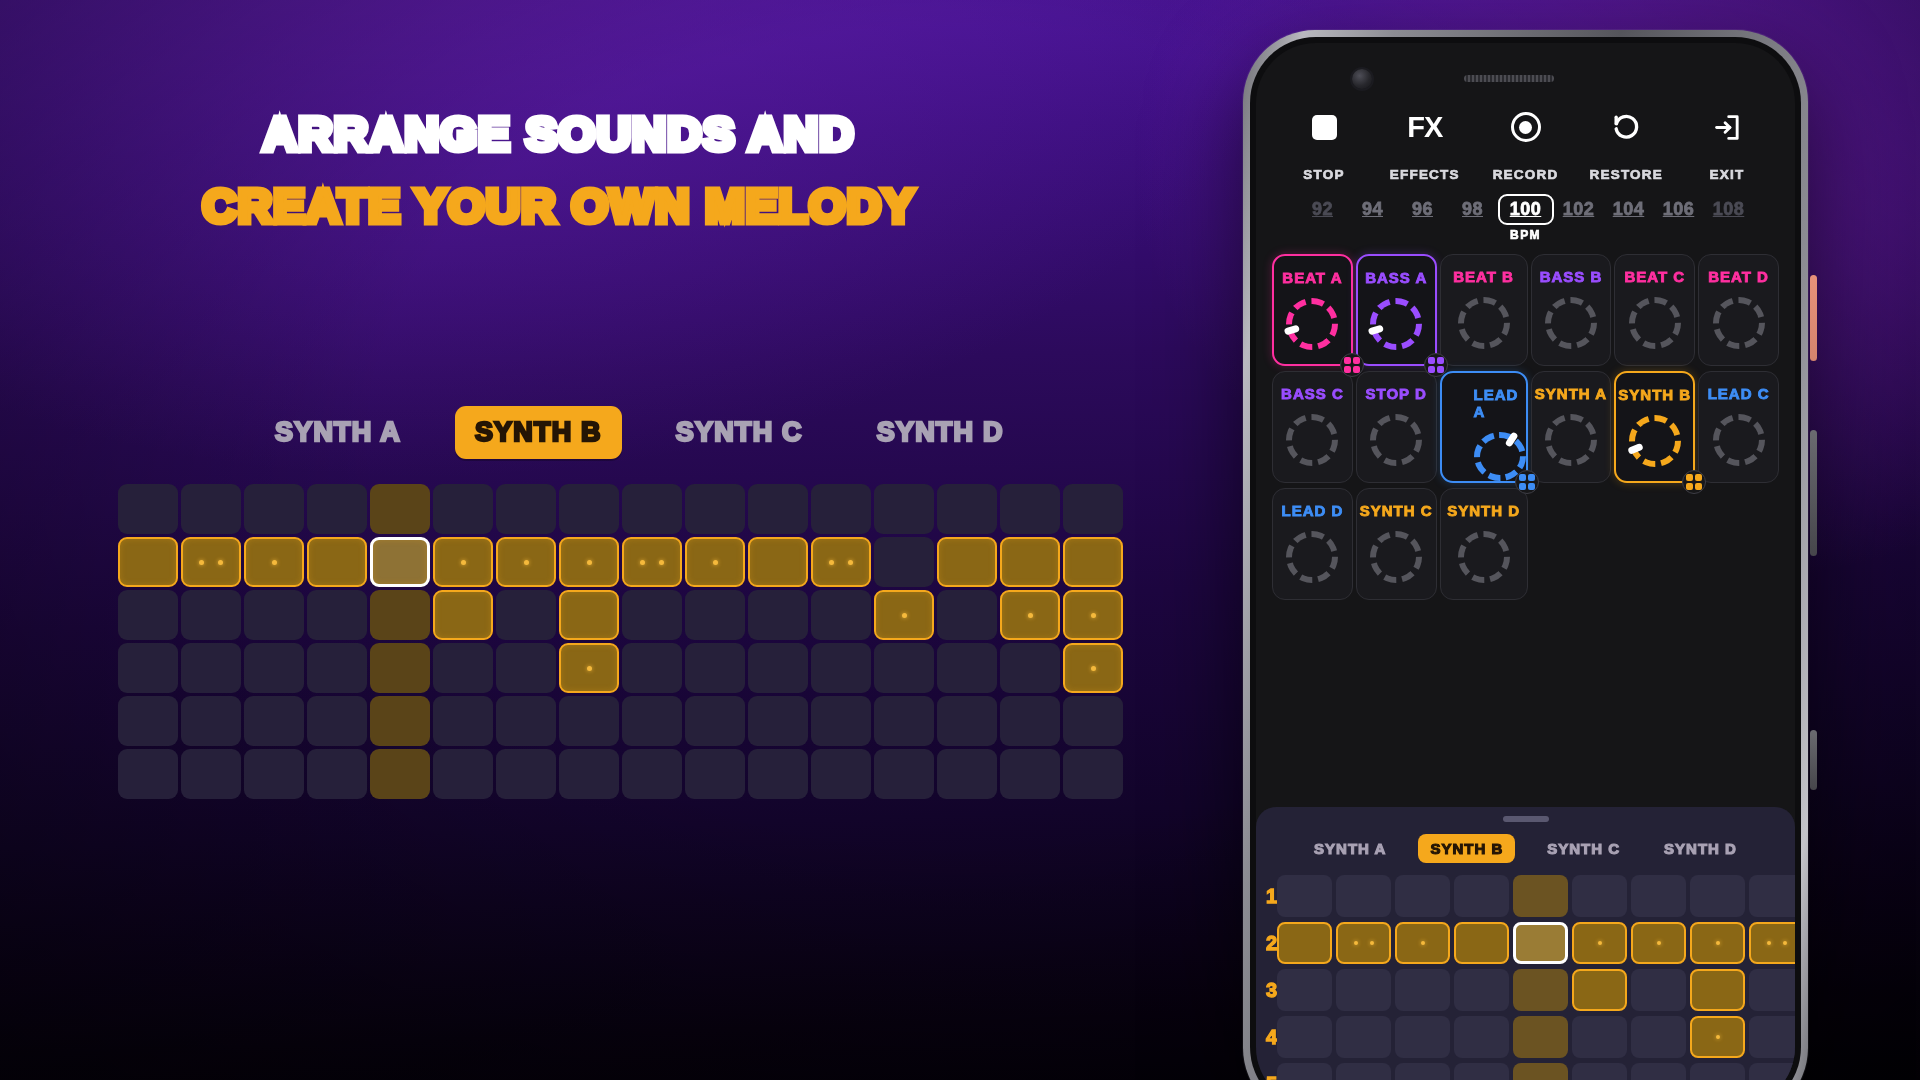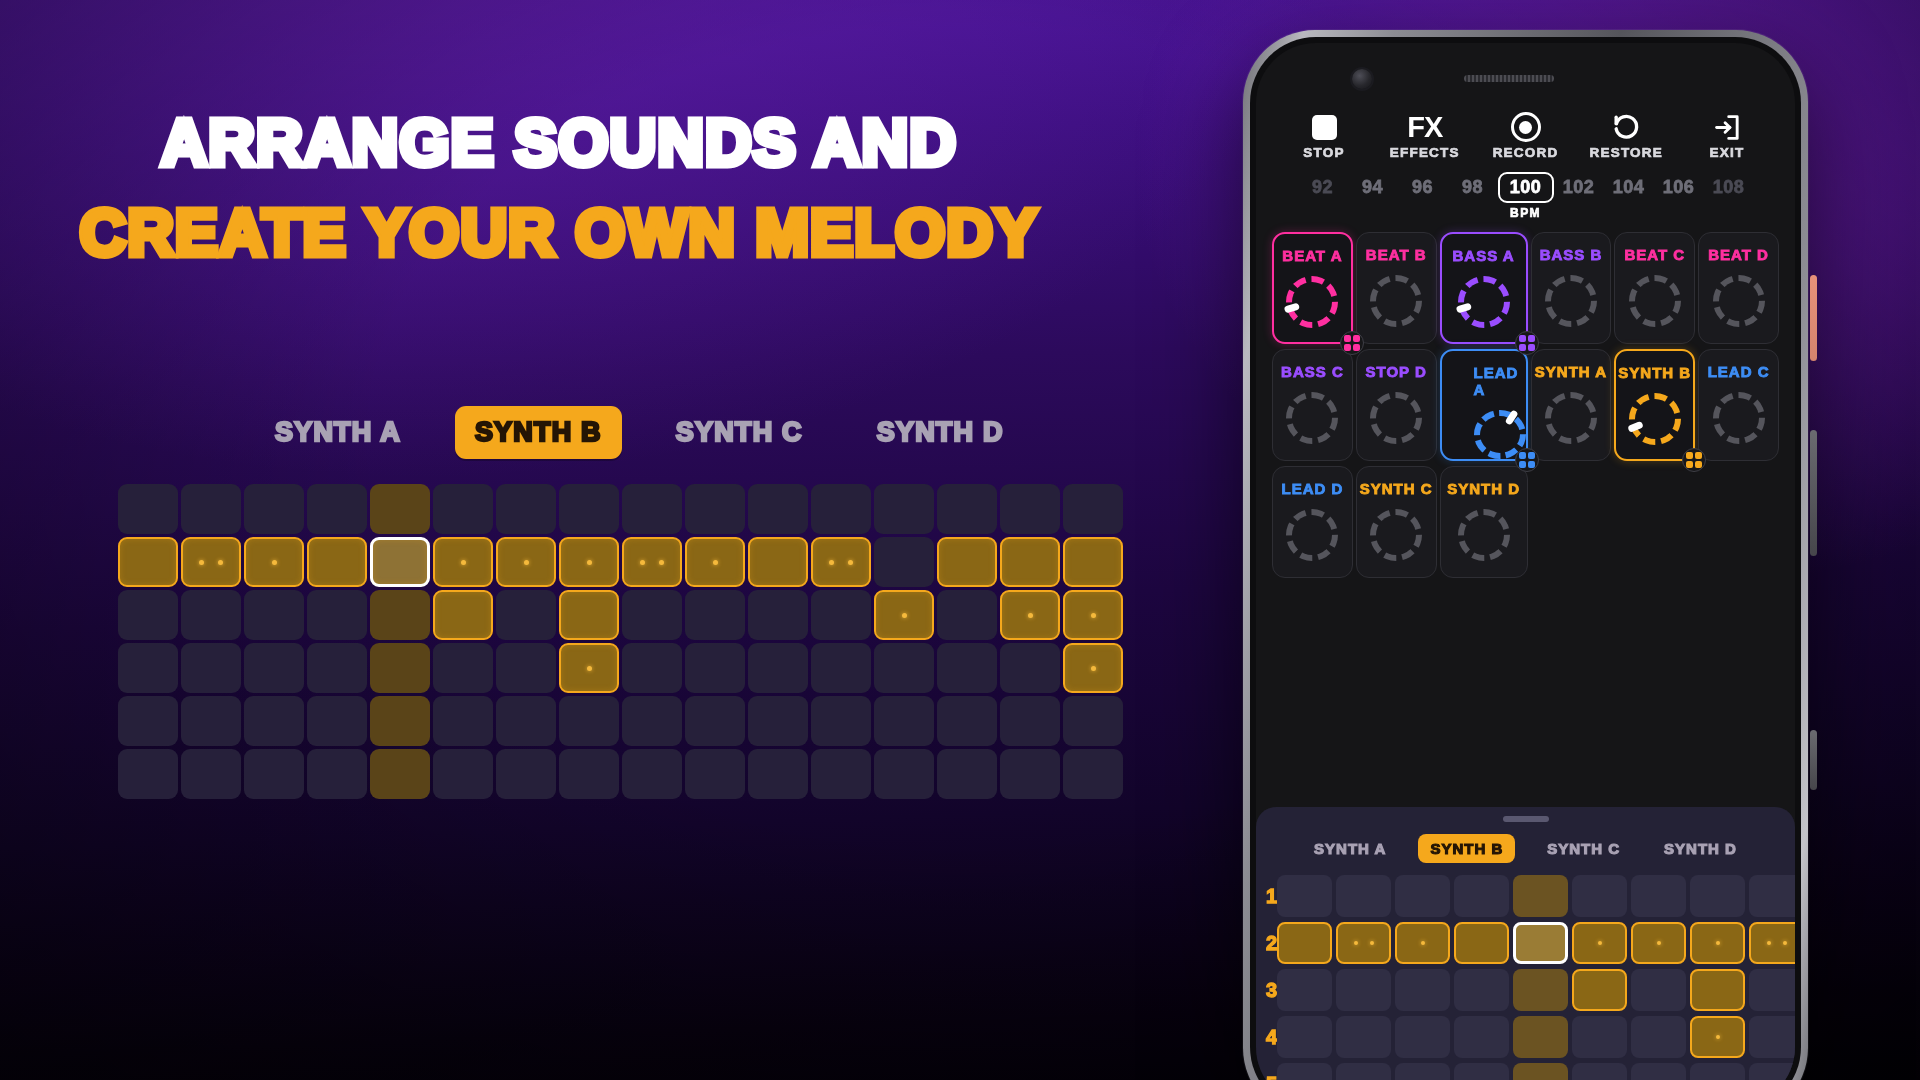--- a/index.html
+++ b/index.html
@@ -20,21 +20,21 @@
   #bg-vignette {
     position:absolute; inset:0;
     background: radial-gradient(ellipse 1300px 900px at 50% 40%, rgba(0,0,0,0) 45%, rgba(0,0,0,0.45) 100%);
     pointer-events:none;
   }
 
   
   .headline { position:absolute; left:0; top:108px; width:1118px; text-align:center; }
   .hl-line {
     font-weight:900;
-    font-size:64px;
+    font-size:47px;
     letter-spacing:1.5px;
     line-height:1.1;
     text-transform:uppercase;
     font-stretch:condensed;
     -webkit-text-stroke: 7px currentColor;
     paint-order: stroke fill;
   }
   .hl-1 { color:#ffffff; }
   .hl-2 { color:#f5a81c; margin-top:20px; }
 
@@ -117,31 +117,31 @@
   .camera { position:absolute; left:96px; top:26px; width:20px; height:20px; border-radius:50%;
             background: radial-gradient(circle at 38% 34%, #4e4e57 0%, #27272c 55%, #141418 100%);
             box-shadow:0 0 0 2px #1b1b20; }
   .speaker { position:absolute; left:208px; top:32px; width:90px; height:7px; border-radius:4px;
              background:repeating-linear-gradient(90deg,#4c4c52 0 2px,#2a2a2f 2px 4px); }
 
   
   .app-toolbar { display:flex; justify-content:space-between; padding:4px 26px 0 26px; }
   .tbitem { display:flex; flex-direction:column; align-items:center; width:84px; }
   .tbicon { height:36px; display:flex; align-items:center; justify-content:center; color:#ffffff;text-align:center; }
-  .tblabel { margin-top:0; font-size:13.5px; font-weight:900; letter-spacing:1.2px; color:#d9d9de;
+  .tblabel { margin-top:22px; font-size:13.5px; font-weight:900; letter-spacing:1.2px; color:#d9d9de;
              -webkit-text-stroke:0.7px #d9d9de; paint-order: stroke fill; }
   .stop-sq { width:25px; height:25px; border-radius:5px; background:#fff; }
   .fx-txt { font-size:29px; font-weight:900; letter-spacing:-1px; color:#fff; line-height:1; }
   .rec-ring { width:30px; height:30px; border-radius:50%; border:3.5px solid #fff; display:flex; align-items:center; justify-content:center; }
   .rec-dot { width:13px; height:13px; border-radius:50%; background:#fff; }
 
   
   .bpm-row { display:flex; align-items:center; justify-content:center; gap:0; margin-top:12px; position:relative; }
   .bpm-val { font-size:18px; font-weight:900; color:#6e6e78; width:50px; text-align:center; letter-spacing:0.5px;
-             -webkit-text-stroke:0.8px #6e6e78; paint-order:stroke fill;}
+             -webkit-text-stroke:0.8px #6e6e78; paint-order:stroke fill;text-decoration:underline;}
   .bpm-val.faint { color:#4a4a54; -webkit-text-stroke-color:#4a4a54; }
   .bpm-val.current { color:#ffffff; -webkit-text-stroke-color:#ffffff; border:2.5px solid #fff; border-radius:9px; padding:3px 0; width:56px; }
   .bpm-label { text-align:center; font-size:12px; font-weight:900; color:#ffffff; letter-spacing:1.4px; margin-top:3px;
                -webkit-text-stroke:0.7px #fff; paint-order:stroke fill;}
 
   
   .pad-grid { margin-top:12px; padding:0 16px; display:grid; grid-template-columns:repeat(6,1fr); gap:5px 3px; position:relative; }
   .pad {
     height:112px; border-radius:13px; background:#1a1a1e; border:1.5px solid #2e2e34;
     display:flex; flex-direction:column; align-items:center; padding-top:13px; position:relative;
@@ -427,37 +427,37 @@
               <div class="knob-ring" style="border-color: rgb(255, 47, 160);"></div>
               <div class="knob-ind" style="left: 50%; top: 50%; transform: translate(-50%, -50%) rotate(-106.4deg) translateY(-21px);"></div>
             </div>
             <div class="link-icon" style="right: -13px; bottom: -13px;">
               <i style="background: rgb(255, 47, 160);"></i>
               <i style="background: rgb(255, 47, 160);"></i>
               <i style="background: rgb(255, 47, 160);"></i>
               <i style="background: rgb(255, 47, 160);"></i>
             </div>
           </div>
-          <div class="pad">
-            <div class="pad-label" style="color: rgb(255, 47, 160); -webkit-text-stroke-color: rgb(255, 47, 160);">BEAT B</div>
-            <div class="knob">
-              <div class="knob-ring"></div>
-            </div>
-          </div>
           <div class="pad sel" style="border-color: rgb(154, 77, 255); border-width: 2px; box-shadow: rgba(154, 77, 255, 0.267) 0px 0px 10px;">
             <div class="pad-label" style="color: rgb(154, 77, 255); -webkit-text-stroke-color: rgb(154, 77, 255);">BASS A</div>
             <div class="knob">
               <div class="knob-ring" style="border-color: rgb(154, 77, 255);"></div>
               <div class="knob-ind" style="left: 50%; top: 50%; transform: translate(-50%, -50%) rotate(-106.4deg) translateY(-21px);"></div>
             </div>
             <div class="link-icon" style="right: -13px; bottom: -13px;">
               <i style="background: rgb(154, 77, 255);"></i>
               <i style="background: rgb(154, 77, 255);"></i>
               <i style="background: rgb(154, 77, 255);"></i>
               <i style="background: rgb(154, 77, 255);"></i>
+            </div>
+          </div>
+          <div class="pad">
+            <div class="pad-label" style="color: rgb(255, 47, 160); -webkit-text-stroke-color: rgb(255, 47, 160);">BEAT B</div>
+            <div class="knob">
+              <div class="knob-ring"></div>
             </div>
           </div>
           <div class="pad">
             <div class="pad-label" style="color: rgb(154, 77, 255); -webkit-text-stroke-color: rgb(154, 77, 255);">BASS B</div>
             <div class="knob">
               <div class="knob-ring"></div>
             </div>
           </div>
           <div class="pad">
             <div class="pad-label" style="color: rgb(255, 47, 160); -webkit-text-stroke-color: rgb(255, 47, 160);">BEAT C</div>

